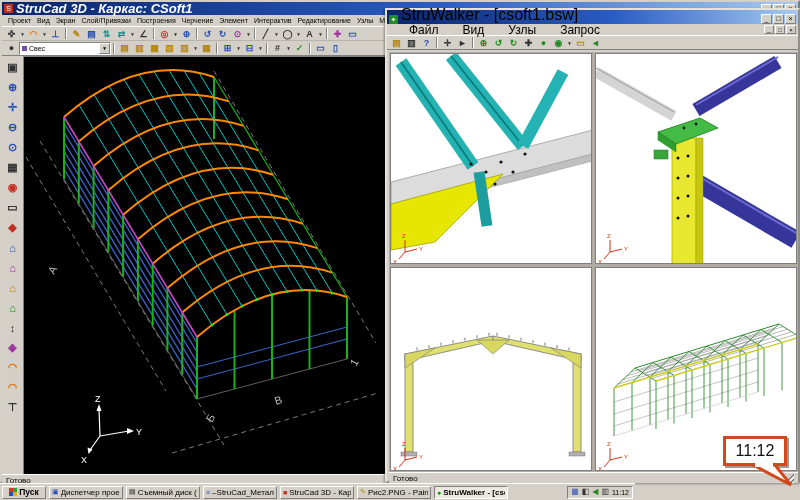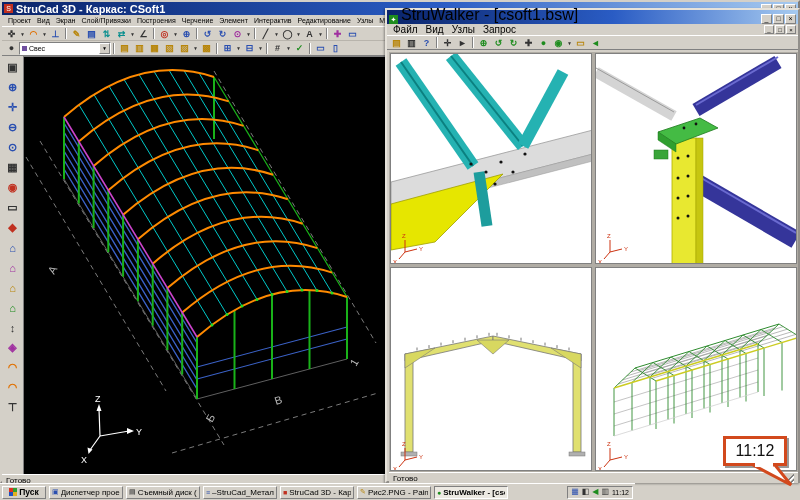--- a/index.html
+++ b/index.html
@@ -6,21 +6,21 @@
   html,body { width:800px; height:500px; overflow:hidden; }
   body { font-family:"Liberation Sans",sans-serif; background:#d4d0c8; position:relative; }
 
   
   .btn3d { border:1px solid; border-color:#fff #808080 #808080 #fff; background:#d4d0c8; display:inline-flex; align-items:center; justify-content:center; }
   .sep { display:inline-block; width:2px; height:11px; margin:0 2px; border-left:1px solid #808080; border-right:1px solid #fff; }
 
   
   .main-window { position:absolute; left:0; top:0; width:800px; height:483px; background:#d4d0c8; border:2px outset #d4d0c8; }
   .titlebar { height:13px; background:linear-gradient(90deg,#0a246a,#2a5cc4 55%,#a6caf0); display:flex; align-items:center; padding:0 2px; gap:3px; }
-  .titlebar .ttxt { color:#fff; font-size:11px; font-weight:bold; white-space:nowrap; }
+  .titlebar .ttxt { color:#fff; font-size:13px; font-weight:bold; white-space:nowrap;font-style:italic; }
   .appicon { width:9px; height:9px; background:#c03020; color:#fff; font-size:7px; line-height:9px; text-align:center; flex:0 0 auto; }
   .winbtns { margin-left:auto; display:flex; gap:1px; }
   .winbtns .btn3d { width:11px; height:10px; font-size:7px; line-height:8px; color:#000; }
 
   .menubar { height:12px; display:flex; align-items:center; padding:0 3px; background:#d4d0c8; border-bottom:1px solid #fff; overflow:hidden; }
   .menubar span { font-size:7px; color:#000; padding:0 3px; white-space:nowrap; }
 
   .toolbar { display:flex; align-items:center; padding:0 2px; background:#d4d0c8; overflow:hidden; }
   .tbrow1 { height:14px; border-bottom:1px solid #b8b4ac; }
   .tbrow2 { height:15px; border-bottom:1px solid #808080; }
@@ -38,21 +38,21 @@
 
   .cadcanvas { position:absolute; left:22px; top:54px; width:364px; height:418px; background:#000; border-top:1px solid #808080; }
 
   .statusbar { position:absolute; left:0; top:472px; width:800px; height:11px; background:#d4d0c8; border-top:1px solid #fff; font-size:8px; color:#000; padding:0 4px; display:flex; align-items:center; }
 
   
   .sw-window { position:absolute; left:385px; top:8px; width:415px; height:475px; background:#d4d0c8; border:2px outset #e6e2da; box-shadow:-1px 1px 2px rgba(0,0,0,.35); }
   .sw-title { height:14px; background:linear-gradient(90deg,#0a246a,#2a5cc4 55%,#a6caf0); display:flex; align-items:flex-end; padding:0 2px; gap:3px; }
   .sw-icon { width:9px; height:9px; background:#1e8c1e; color:#fff; font-size:7px; line-height:9px; text-align:center; }
   .sw-menubar { height:12px; display:flex; align-items:center; padding:0 2px; border-bottom:1px solid #fff; }
-  .sw-menubar span.mi { font-size:10px; padding:0 4px; white-space:nowrap; }
+  .sw-menubar span.mi { font-size:12px; padding:0 4px; white-space:nowrap;margin-left:16px; }
   .mdibtns { margin-left:auto; display:flex; gap:1px; }
   .mdibtns .btn3d { width:10px; height:9px; font-size:6px; }
   .sw-toolbar { height:14px; display:flex; align-items:center; padding:0 2px; border-bottom:1px solid #808080; }
   .sw-client { position:absolute; left:2px; top:42px; width:409px; height:420px; background:#b0aca4; }
   .vp { position:absolute; background:#fff; border:1px solid #808080; overflow:hidden; }
   .vp-tl { left:1px;  top:1px;   width:202px; height:211px; }
   .vp-tr { left:206px; top:1px;  width:202px; height:211px; }
   .vp-bl { left:1px;  top:215px; width:202px; height:204px; }
   .vp-br { left:206px; top:215px; width:202px; height:204px; }
   .sw-status { position:absolute; left:2px; top:462px; width:409px; height:11px; background:#d4d0c8; border-top:1px solid #fff; font-size:8px; padding:0 4px; display:flex; align-items:center; }

